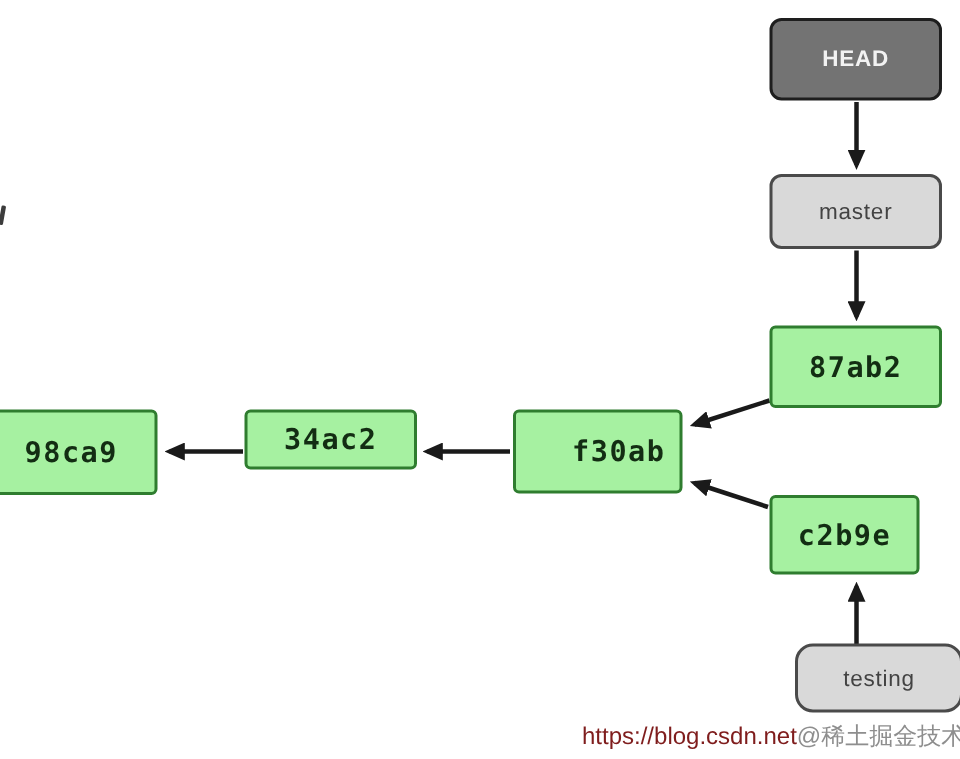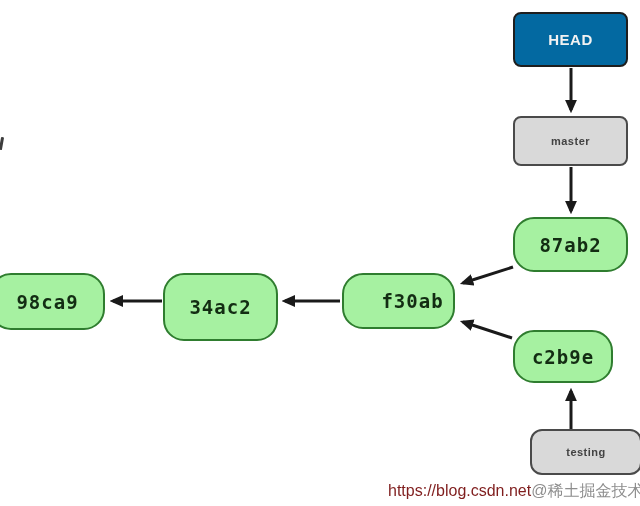--- a/index.html
+++ b/index.html
@@ -16,53 +16,53 @@
     left: 0; top: 0;
     width: 640px; height: 506px;
     pointer-events: none;
   }
   .node {
     position: absolute;
     display: flex;
     align-items: center;
     justify-content: center;
     box-sizing: border-box;
-    border-radius: 21px;
+    border-radius: 4px;
   }
   .node.commit {
     background: #a6f1a1;
     border: 2.5px solid #2f7d2f;
     color: #132d13;
     font-family: "DejaVu Sans Mono", "Liberation Mono", monospace;
     font-weight: bold;
     font-size: 19px;
     letter-spacing: 1px;
   }
   .node.pointer-head {
-    background: #0369a1;
+    background: #737373;
     border: 2px solid #1e1e1e;
     color: #f2f2f2;
     font-weight: bold;
     font-size: 15px;
     letter-spacing: 0.5px;
   }
   .node.branch {
     background: #d9d9d9;
     border: 2px solid #4a4a4a;
     color: #434343;
-    font-weight: bold;
-    font-size: 11px;
+    font-weight: normal;
+    font-size: 15px;
     letter-spacing: 0.5px;
   }
   
   #node-head    { left: 513px; top: 12px;  width: 115px; height: 55px; border-radius: 8px; }
   #node-master  { left: 513px; top: 116px; width: 115px; height: 50px; border-radius: 8px; }
   #node-87ab2   { left: 513px; top: 217px; width: 115px; height: 55px; }
   #node-98ca9   { left: -10px; top: 273px; width: 115px; height: 57px; }
-  #node-34ac2   { left: 163px; top: 273px; width: 115px; height: 68px; }
+  #node-34ac2   { left: 163px; top: 273px; width: 115px; height: 40px; }
   #node-f30ab   { left: 342px; top: 273px; width: 113px; height: 56px; padding-left: 28px; }
   #node-c2b9e   { left: 513px; top: 330px; width: 100px; height: 53px; }
   #node-testing { left: 515px; top: 429px; width: 112px; height: 46px; border-radius: 12px; margin-left: 15px; }
 
   .watermark {
     position: absolute;
     left: 388px;
     top: 481px;
     white-space: nowrap;
     font-size: 16px;

